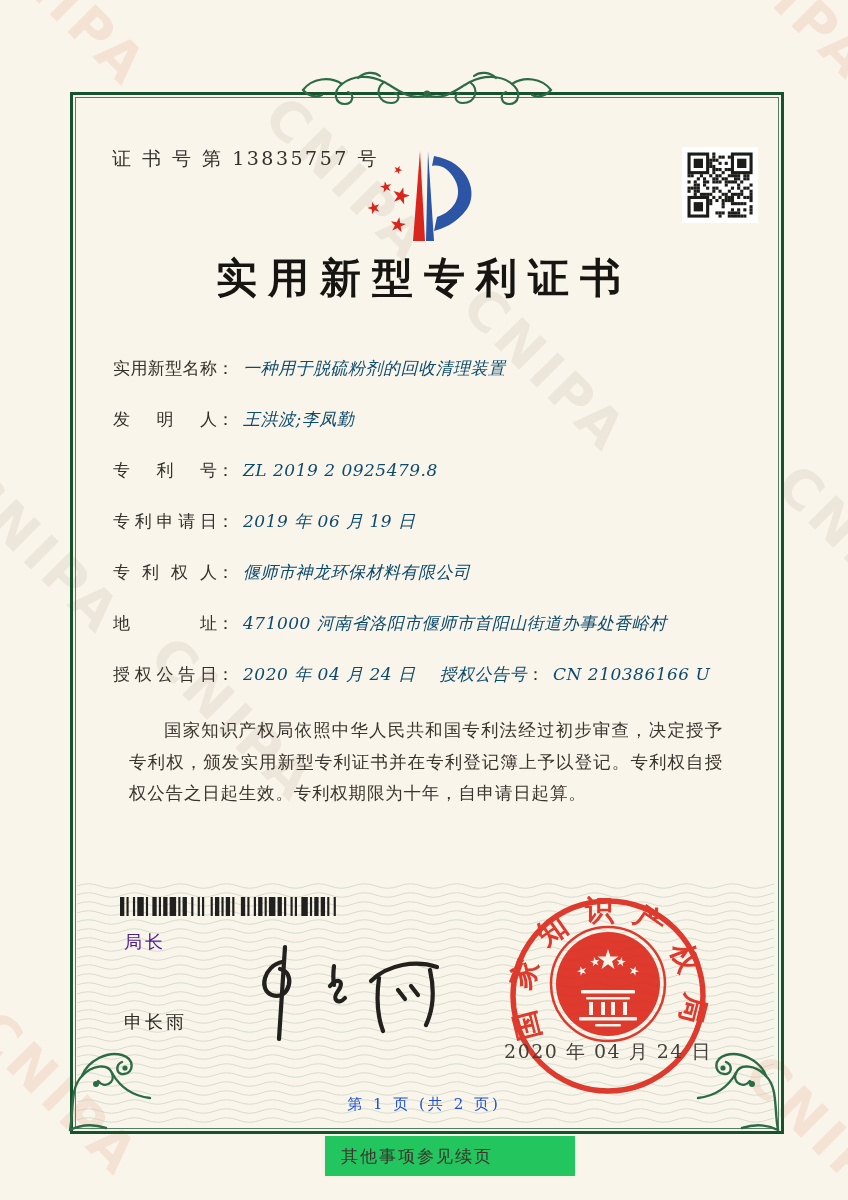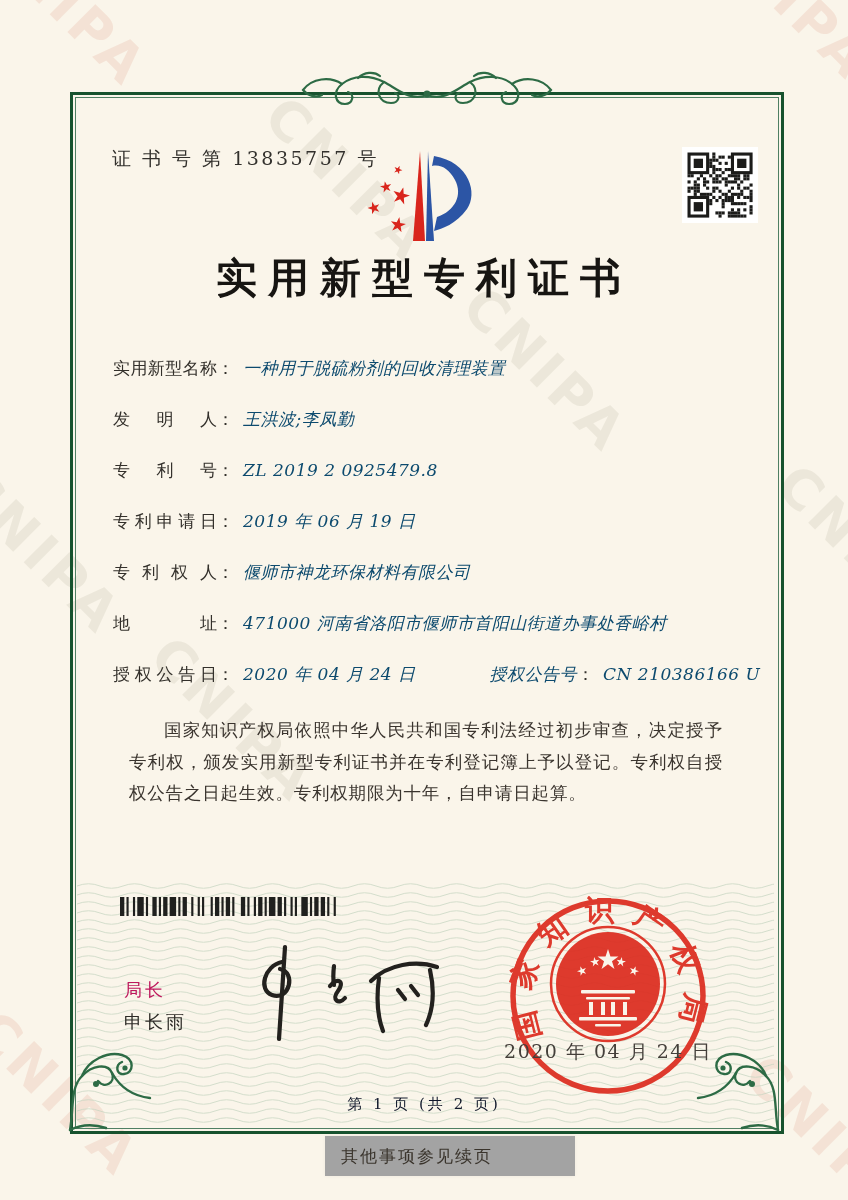--- a/index.html
+++ b/index.html
@@ -26,36 +26,36 @@
   .qr{position:absolute;left:682px;top:147px;}
   .title{position:absolute;left:0;top:251px;width:848px;text-align:center;
          font-size:41px;font-weight:bold;letter-spacing:11px;color:#171512;}
 
   
   .fields{position:absolute;left:113px;top:357px;width:640px;font-size:17px;}
   .frow{height:51px;white-space:nowrap;}
   .j-label{display:inline-flex;justify-content:space-between;width:104px;vertical-align:top;color:#33302b;}
   .colon{margin-right:9px;color:#33302b;}
   .fval{color:#0c4a6e;letter-spacing:0.5px;font-style:italic;}
-  .grant2{margin-left:74px;}
+  .grant2{margin-left:24px;}
 
   
   .paras{position:absolute;left:113px;top:699px;width:626px;font-size:17.5px;
          line-height:31.5px;letter-spacing:0.8px;color:#3a342e;text-align:justify;}
   .paras p{margin:16px;text-indent:2em;}
 
   
   .barcode{position:absolute;left:120px;top:897px;}
-  .signer-title{position:absolute;left:124px;top:978px;font-size:18px;letter-spacing:3px;color:#be185d;}
+  .signer-title{position:absolute;left:124px;top:930px;font-size:18px;letter-spacing:3px;color:#4c1d95;}
   .signer-name{position:absolute;left:124px;top:1010px;font-size:18px;letter-spacing:3px;color:#2c2a26;}
   .signature{position:absolute;left:238px;top:942px;}
   .seal{position:absolute;left:503px;top:896px;}
   .pagefoot{position:absolute;left:70px;top:1095px;width:708px;text-align:center;
-            font-size:15px;letter-spacing:3px;color:#0f172a;}
-  .contbox{position:absolute;left:325px;top:1136px;width:250px;height:40px;background:#a3a3a3;
+            font-size:15px;letter-spacing:3px;color:#1d4ed8;}
+  .contbox{position:absolute;left:325px;top:1136px;width:250px;height:40px;background:#22c55e;
            box-shadow:0 0 4px rgba(0,0,0,0.05);line-height:40px;padding-left:16px;box-sizing:border-box;
            font-size:17px;letter-spacing:2px;color:#3a342c;}
 </style>
 </head>
 <body>
 
 <div class="page">
 
   <span class="wm pink" style="left:-38px;top:-28px;">CNIPA</span>
   <span class="wm pink" style="left:686px;top:-34px;">CNIPA</span>

